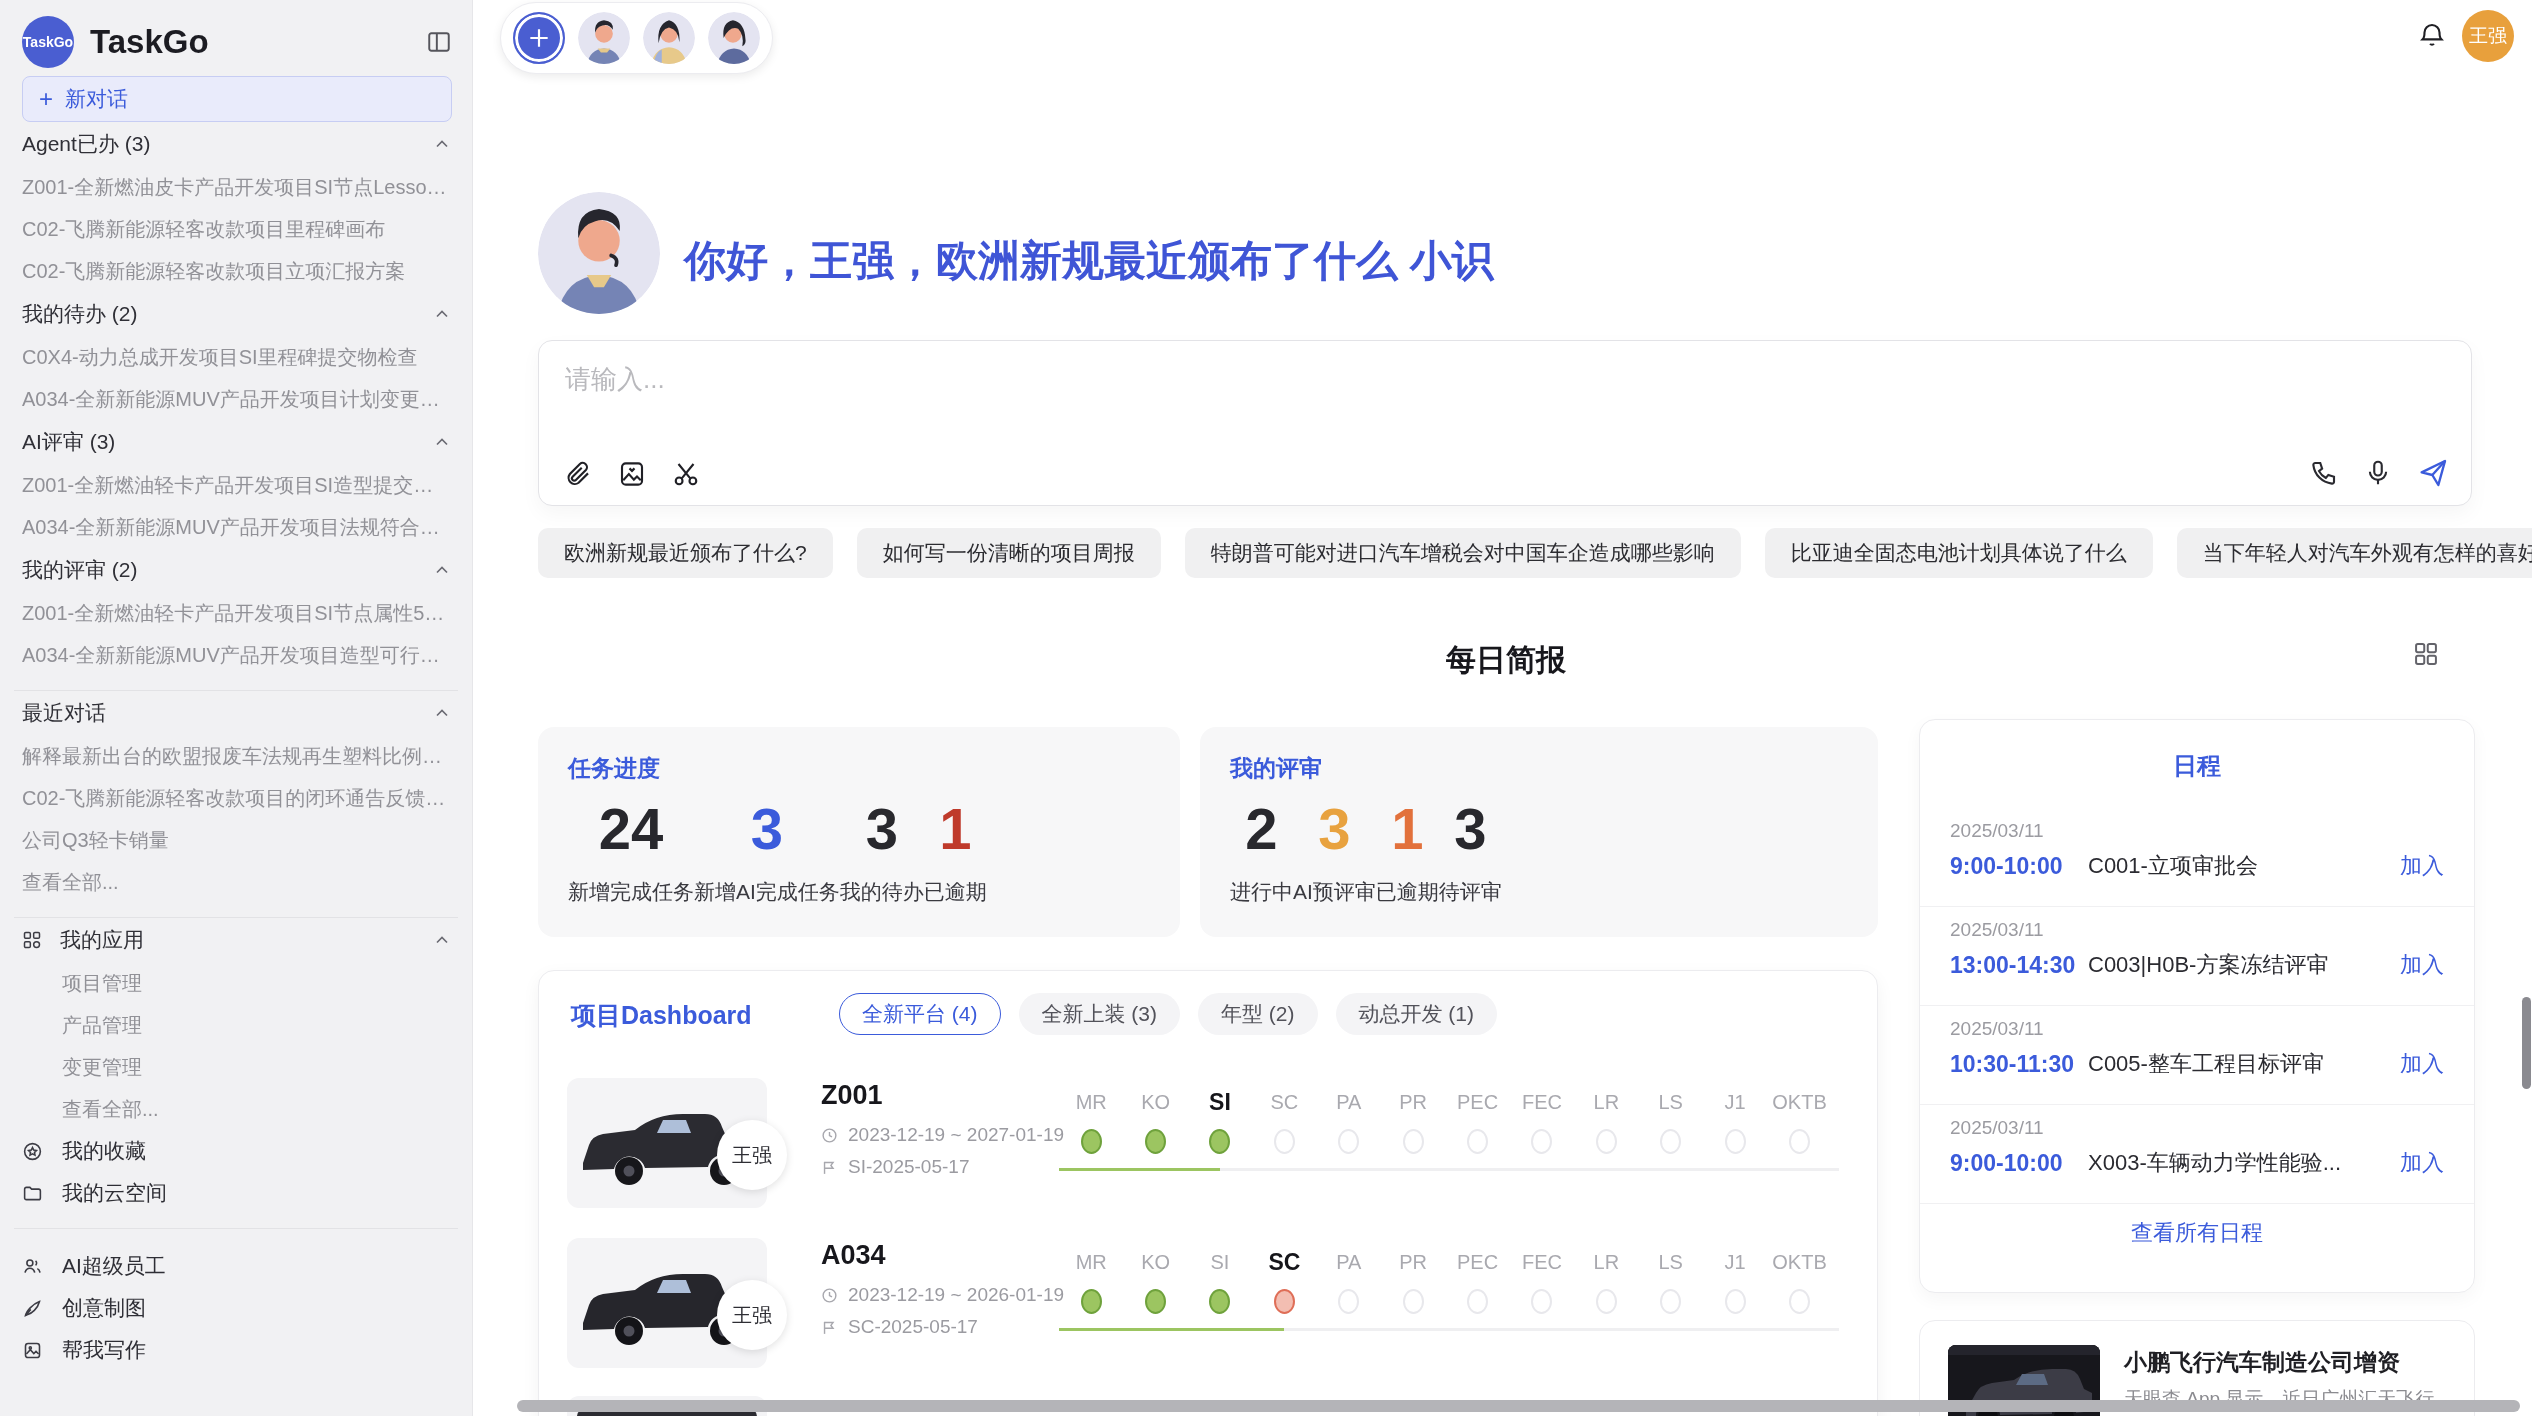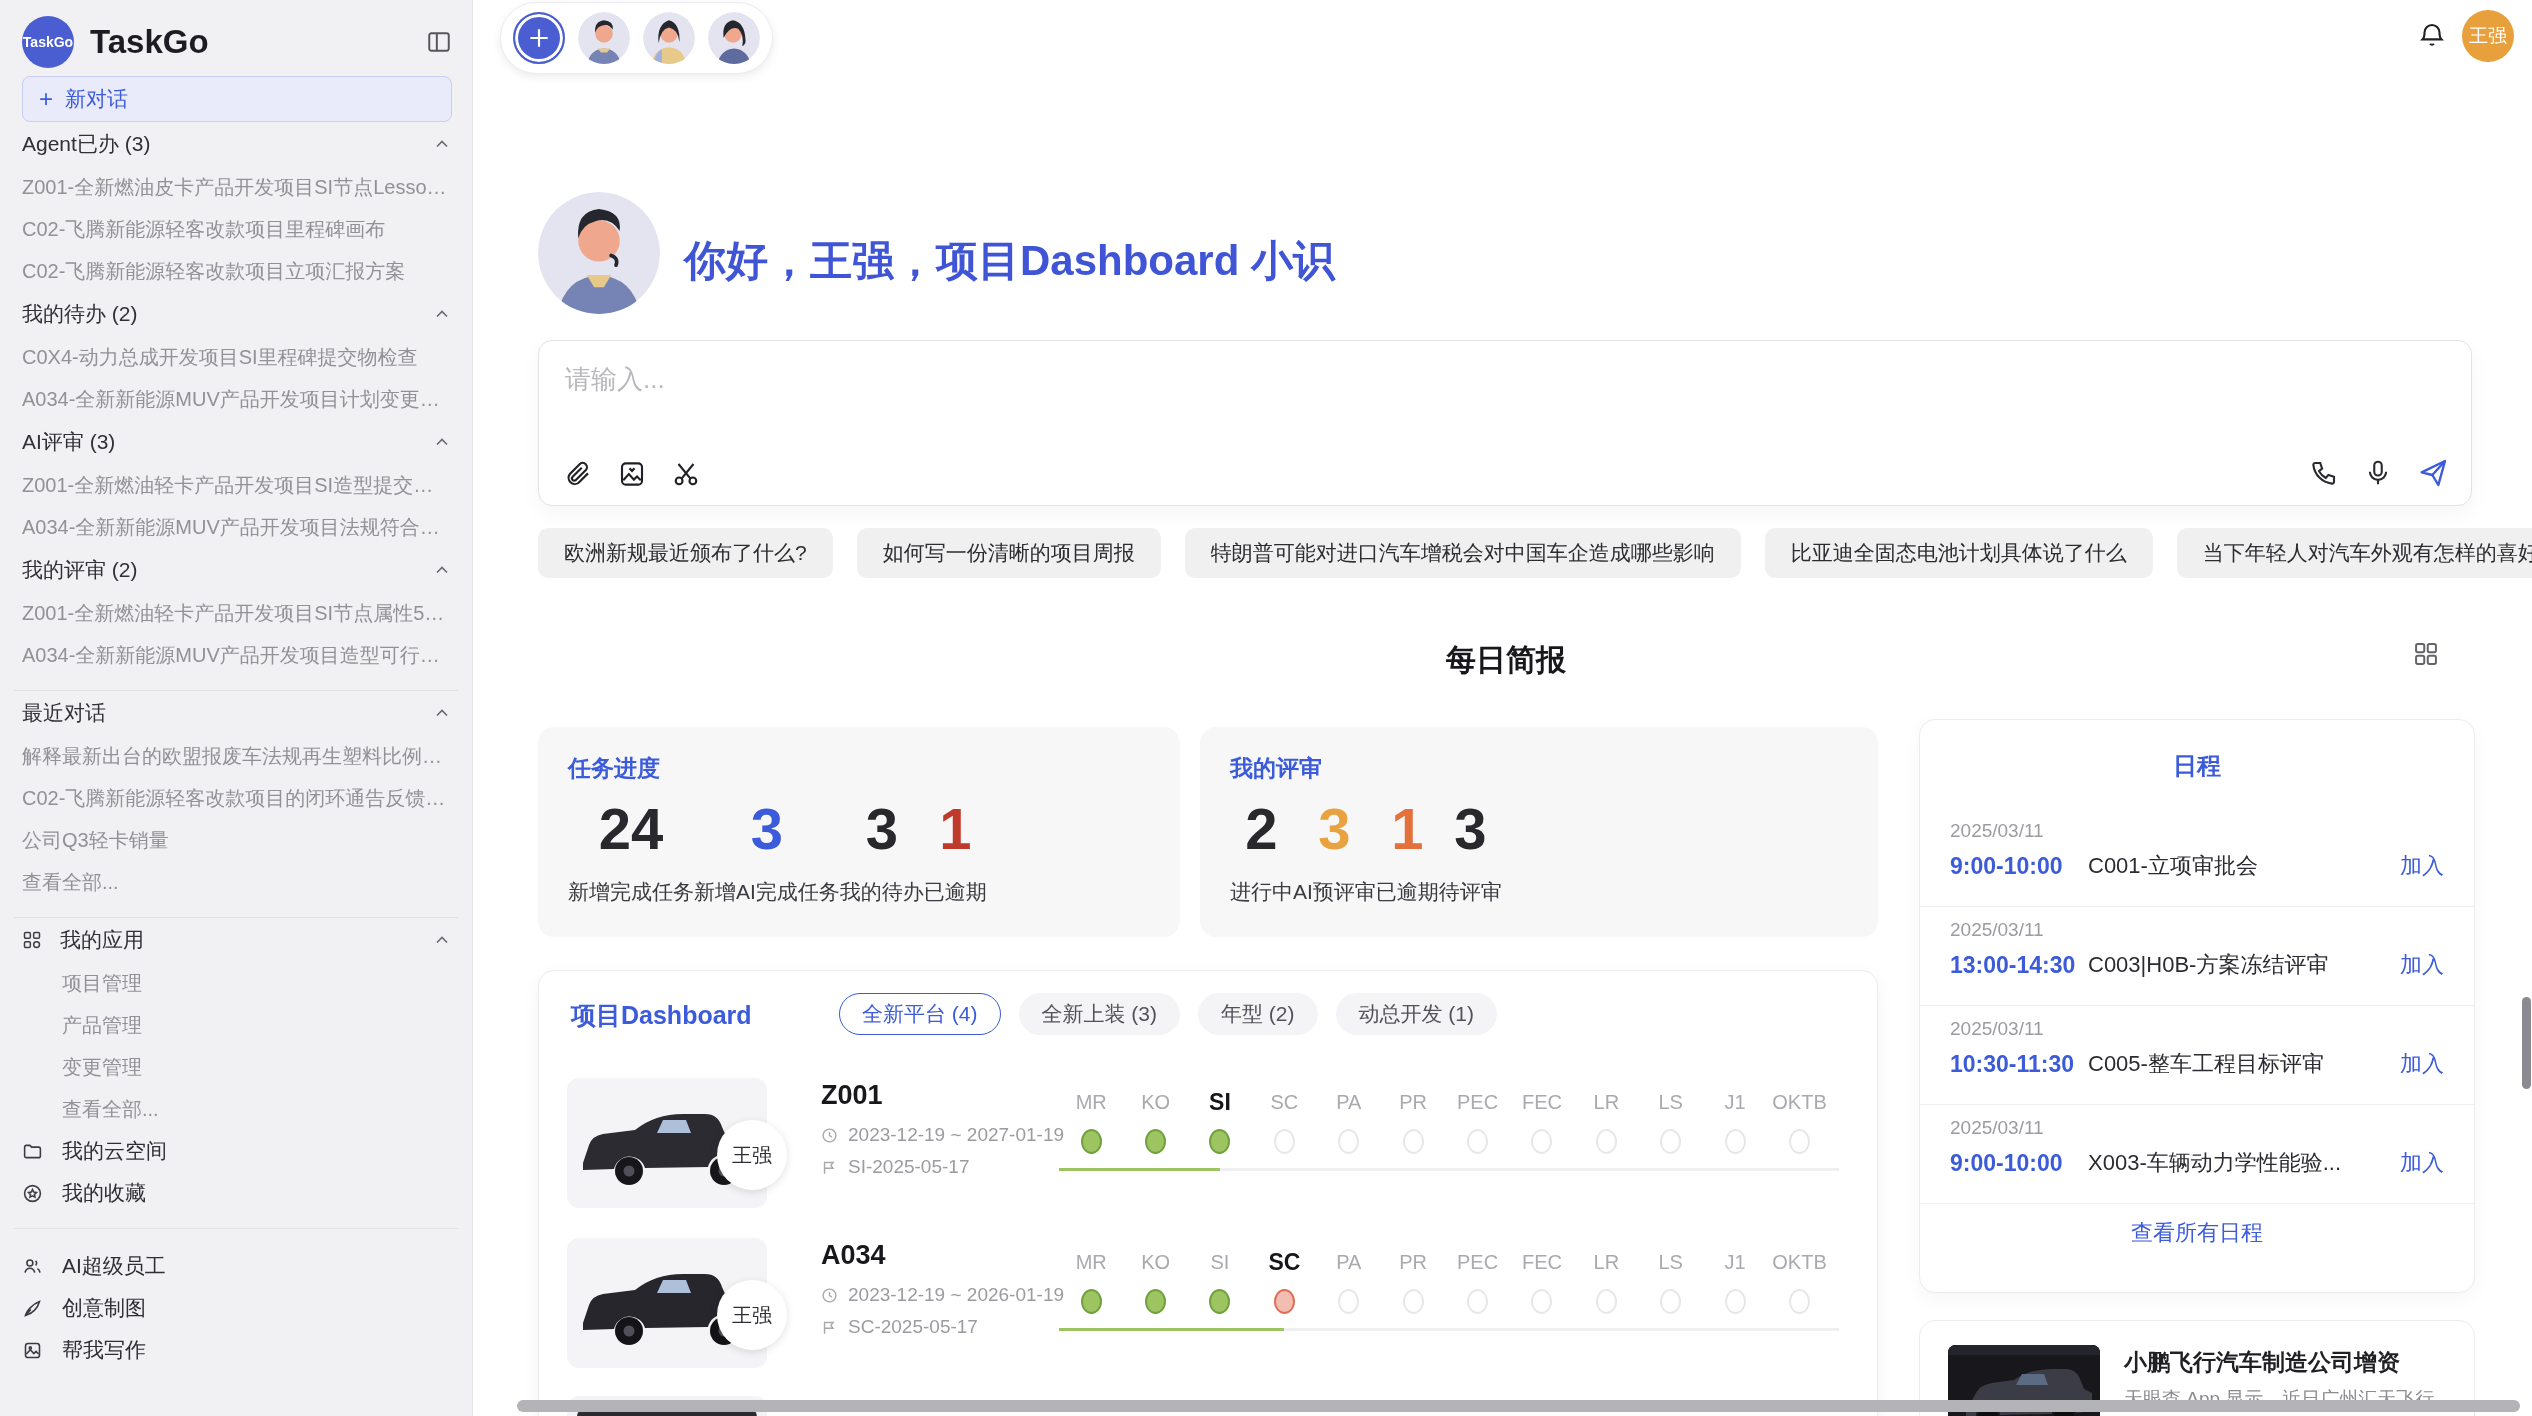--- a/index.html
+++ b/index.html
@@ -244,33 +244,33 @@
     <div id="sb-apps">
         <div class="sb-item sb-indent">项目管理</div>
         <div class="sb-item sb-indent">产品管理</div>
         <div class="sb-item sb-indent">变更管理</div>
         <div class="sb-item sb-indent">查看全部...</div>
       </div>
 
     <div class="sb-row">
       <span class="ic">
         <svg width="21" height="21" viewBox="0 0 24 24" fill="none" stroke="currentColor" stroke-width="1.8">
-            <path d="M3 7a2 2 0 0 1 2-2h4l2 2h8a2 2 0 0 1 2 2v8a2 2 0 0 1-2 2H5a2 2 0 0 1-2-2Z"></path>
-          </svg>
-      </span>
-      <span>我的云空间</span>
+            <circle cx="12" cy="12" r="9"></circle>
+            <path d="M12 7.5l1.4 2.8 3.1.5-2.2 2.2.5 3.1-2.8-1.5-2.8 1.5.5-3.1-2.2-2.2 3.1-.5Z"></path>
+          </svg>
+      </span>
+      <span>我的收藏</span>
     </div>
     <div class="sb-row">
       <span class="ic">
         <svg width="21" height="21" viewBox="0 0 24 24" fill="none" stroke="currentColor" stroke-width="1.8">
-            <circle cx="12" cy="12" r="9"></circle>
-            <path d="M12 7.5l1.4 2.8 3.1.5-2.2 2.2.5 3.1-2.8-1.5-2.8 1.5.5-3.1-2.2-2.2 3.1-.5Z"></path>
-          </svg>
-      </span>
-      <span>我的收藏</span>
+            <path d="M3 7a2 2 0 0 1 2-2h4l2 2h8a2 2 0 0 1 2 2v8a2 2 0 0 1-2 2H5a2 2 0 0 1-2-2Z"></path>
+          </svg>
+      </span>
+      <span>我的云空间</span>
     </div>
 
     <div class="sb-divider"></div>
     <div class="tools-block">
       <div class="sb-row">
         <span class="ic">
           <svg width="21" height="21" viewBox="0 0 24 24" fill="none" stroke="currentColor" stroke-width="1.8">
               <circle cx="9" cy="8" r="3.4"></circle>
               <path d="M3.5 19c.7-3.2 2.9-5 5.5-5s4.8 1.8 5.5 5"></path>
               <path d="M15.5 5.6a3.2 3.2 0 0 1 0 5"></path>
@@ -349,21 +349,21 @@
   <div class="hero-avatar">
     <svg width="122" height="122" viewBox="0 0 100 100">
         <circle cx="50" cy="50" r="50" fill="#e4e4f1"></circle>
         <path d="M16 100 Q22 70 50 68 Q78 70 84 100 Z" fill="#7584b5"></path>
         <path d="M40 68 L60 68 L54 78 L46 78 Z" fill="#e7c98a"></path>
         <circle cx="50" cy="40" r="17" fill="#efa88d"></circle>
         <path d="M33 38 Q31 16 50 14 Q69 16 67 32 Q59 20 47 24 Q36 27 33 38 Z" fill="#26262e"></path>
         <path d="M60 52 q6 2 4 8" stroke="#26262e" stroke-width="3" fill="none" stroke-linecap="round"></path>
       </svg>
   </div>
-  <div class="greeting">你好，王强，项目Dashboard 小识</div>
+  <div class="greeting">你好，王强，欧洲新规最近颁布了什么 小识</div>
 
   <div class="input-card">
     <input type="text" placeholder="请输入..." style="">
     <div class="in-icons">
       <span class="icon-btn">
         <svg width="30" height="30" viewBox="0 0 24 24" fill="none" stroke="currentColor" stroke-width="1.7">
             <path d="M20 11.5 12.5 19a5 5 0 0 1-7-7l8-8a3.4 3.4 0 0 1 4.8 4.8l-8 8a1.8 1.8 0 0 1-2.6-2.6l7.3-7.2"></path>
           </svg>
       </span>
       <span class="icon-btn">

